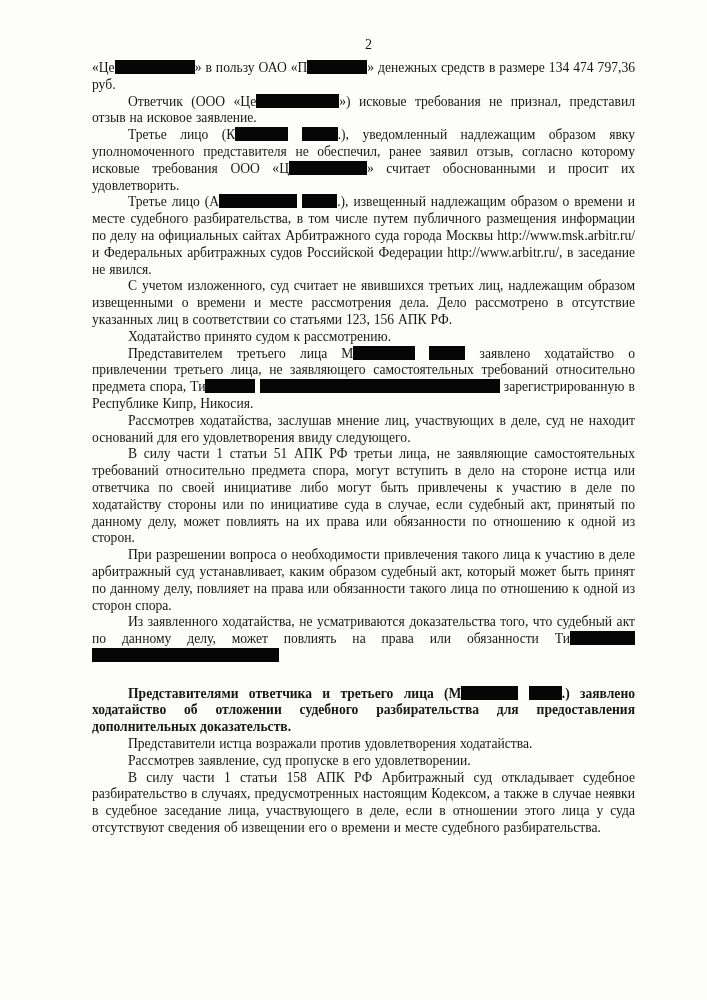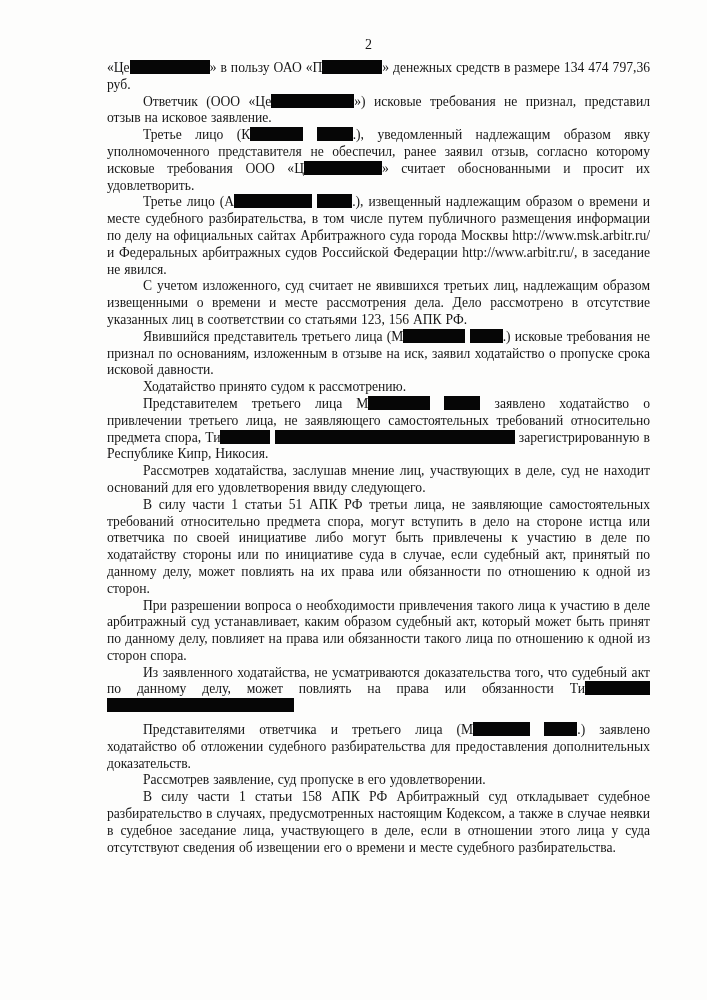--- a/index.html
+++ b/index.html
@@ -27,55 +27,55 @@
     top:36px;
     left:97px;
     width:543px;
     text-align:center;
     font-size:14px;
     line-height:18px;
   }
   .content{
     position:absolute;
     top:60px;
-    left:107px;
+    left:92px;
     width:543px;
   }
   .para{
     margin:0;
     font-size:13.6px;
     line-height:16.8px;
     text-align:justify;
     text-indent:36px;
     word-spacing:0.5px;
   }
   .para.no-indent{text-indent:0;}
-  .para.gap-before{margin-top:7px;}
+  .para.gap-before{margin-top:21px;font-weight:bold;}
   .redact{
     display:inline-block;
     background:var(--redaction);
     height:14px;
     vertical-align:-2px;
   }
 </style>
 </head>
 <body>
 
 <div class="page">
   <div class="page-number">2</div>
   <div class="content">
       <p class="para no-indent">«Це<span class="redact" style="width: 80px;"></span>» в пользу ОАО «П<span class="redact" style="width: 60px;"></span>» денежных средств в размере 134&nbsp;474&nbsp;797,36 руб.</p>
       <p class="para">Ответчик (ООО «Це<span class="redact" style="width: 83px;"></span>») исковые требования не признал, представил отзыв на исковое заявление.</p>
       <p class="para">Третье лицо (К<span class="redact" style="width: 53px;"></span> <span class="redact" style="width: 36px;"></span>.), уведомленный надлежащим образом явку уполномоченного представителя не обеспечил, ранее заявил отзыв, согласно которому исковые требования ООО «Ц<span class="redact" style="width: 78px;"></span>» считает обоснованными и просит их удовлетворить.</p>
       <p class="para">Третье лицо (А<span class="redact" style="width: 78px;"></span> <span class="redact" style="width: 35px;"></span>.), извещенный надлежащим образом о времени и месте судебного разбирательства, в том числе путем публичного размещения информации по делу на официальных сайтах Арбитражного суда города Москвы http://www.msk.arbitr.ru/ и Федеральных арбитражных судов Российской Федерации http://www.arbitr.ru/, в заседание не явился.</p>
       <p class="para">С учетом изложенного, суд считает не явившихся третьих лиц, надлежащим образом извещенными о времени и месте рассмотрения дела. Дело рассмотрено в отсутствие указанных лиц в соответствии со статьями 123, 156 АПК РФ.</p>
-      <p class="para">Явившийся представитель третьего лица (М<span class="redact" style="width: 62px;"></span> <span class="redact" style="width: 33px;"></span>.) исковые требования не признал по основаниям, изложенным в отзыве на иск, заявил ходатайство о пропуске срока исковой давности.</p>
       <p class="para">Ходатайство принято судом к рассмотрению.</p>
       <p class="para">Представителем третьего лица М<span class="redact" style="width: 62px;"></span> <span class="redact" style="width: 36px;"></span> заявлено ходатайство о привлечении третьего лица, не заявляющего самостоятельных требований относительно предмета спора, Ти<span class="redact" style="width: 50px;"></span> <span class="redact" style="width: 240px;"></span> зарегистрированную в Республике Кипр, Никосия.</p>
       <p class="para">Рассмотрев ходатайства, заслушав мнение лиц, участвующих в деле, суд не находит оснований для его удовлетворения ввиду следующего.</p>
       <p class="para">В силу части 1 статьи 51 АПК РФ третьи лица, не заявляющие самостоятельных требований относительно предмета спора, могут вступить в дело на стороне истца или ответчика по своей инициативе либо могут быть привлечены к участию в деле по ходатайству стороны или по инициативе суда в случае, если судебный акт, принятый по данному делу, может повлиять на их права или обязанности по отношению к одной из сторон.</p>
       <p class="para">При разрешении вопроса о необходимости привлечения такого лица к участию в деле арбитражный суд устанавливает, каким образом судебный акт, который может быть принят по данному делу, повлияет на права или обязанности такого лица по отношению к одной из сторон спора.</p>
       <p class="para">Из заявленного ходатайства, не усматриваются доказательства того, что судебный акт по данному делу, может повлиять на права или обязанности Ти<span class="redact" style="width: 65px;"></span> <span class="redact" style="width: 187px;"></span></p>
       <p class="para gap-before">Представителями ответчика и третьего лица (М<span class="redact" style="width: 57px;"></span> <span class="redact" style="width: 33px;"></span>.) заявлено ходатайство об отложении судебного разбирательства для предоставления дополнительных доказательств.</p>
+      <p class="para">Представители истца возражали против удовлетворения ходатайства.</p>
       <p class="para">Рассмотрев заявление, суд пропуске в его удовлетворении.</p>
       <p class="para">В силу части 1 статьи 158 АПК РФ Арбитражный суд откладывает судебное разбирательство в случаях, предусмотренных настоящим Кодексом, а также в случае неявки в судебное заседание лица, участвующего в деле, если в отношении этого лица у суда отсутствуют сведения об извещении его о времени и месте судебного разбирательства.</p>
     </div>
 </div>
 
 </body></html>

